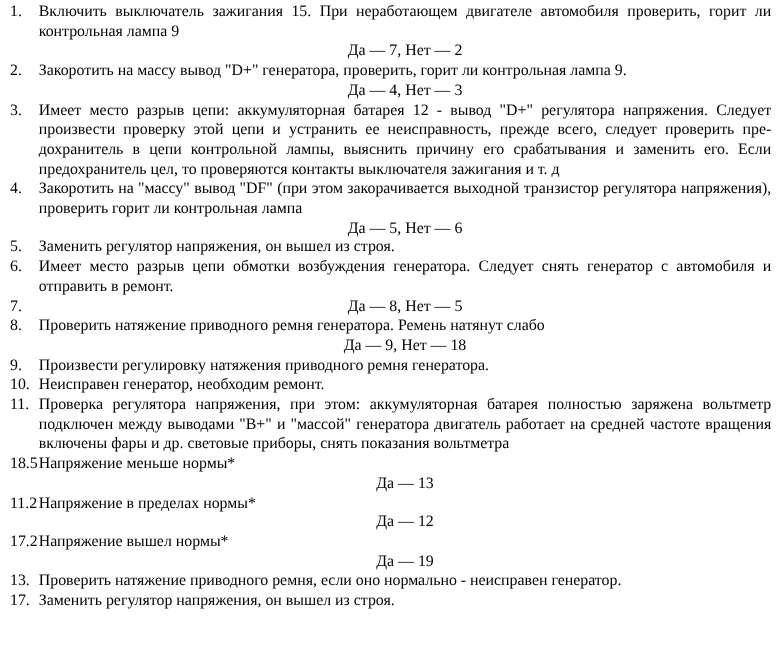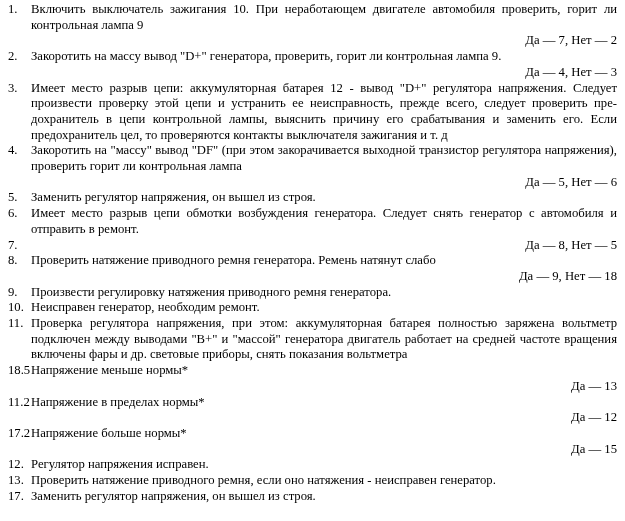--- a/index.html
+++ b/index.html
@@ -29,32 +29,32 @@
     white-space: nowrap;
   }
   .body {
     flex: 1 1 auto;
     min-width: 0;
   }
   .text {
     text-align: justify;
   }
   .answer {
-    text-align: right;
+    text-align: center;
   }
 </style>
 </head>
 <body>
 
 <div class="page">
 
   <div class="item">
     <span class="num">1.</span>
     <div class="body">
-      <div class="text">Включить выключатель зажигания 10. При неработающем двигателе автомобиля проверить, горит ли контрольная лампа 9</div>
+      <div class="text">Включить выключатель зажигания 15. При неработающем двигателе автомобиля проверить, горит ли контрольная лампа 9</div>
       <div class="answer">Да — 7, Нет — 2</div>
     </div>
   </div>
 
   <div class="item">
     <span class="num">2.</span>
     <div class="body">
       <div class="text">Закоротить на массу вывод "D+" генератора, проверить, горит ли контрольная лампа 9.</div>
       <div class="answer">Да — 4, Нет — 3</div>
     </div>
@@ -143,37 +143,30 @@
     <span class="num">11.2</span>
     <div class="body">
       <div class="text">Напряжение в пределах нормы*</div>
       <div class="answer">Да — 12</div>
     </div>
   </div>
 
   <div class="item">
     <span class="num">17.2</span>
     <div class="body">
-      <div class="text">Напряжение больше нормы*</div>
-      <div class="answer">Да — 15</div>
+      <div class="text">Напряжение вышел нормы*</div>
+      <div class="answer">Да — 19</div>
     </div>
   </div>
 
-  <div class="item">
-    <span class="num">12.</span>
-    <div class="body">
-      <div class="text">Регулятор напряжения исправен.</div>
-      <div class="answer"></div>
-    </div>
-  </div>
 
   <div class="item">
     <span class="num">13.</span>
     <div class="body">
-      <div class="text">Проверить натяжение приводного ремня, если оно натяжения - неисправен генератор.</div>
+      <div class="text">Проверить натяжение приводного ремня, если оно нормально - неисправен генератор.</div>
       <div class="answer"></div>
     </div>
   </div>
 
   <div class="item">
     <span class="num">17.</span>
     <div class="body">
       <div class="text">Заменить регулятор напряжения, он вышел из строя.</div>
       <div class="answer"></div>
     </div>

